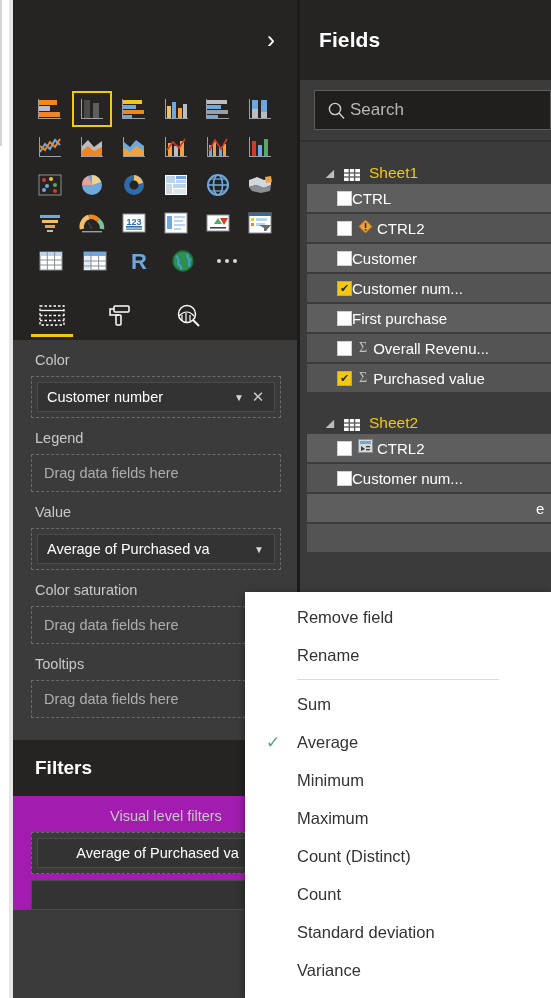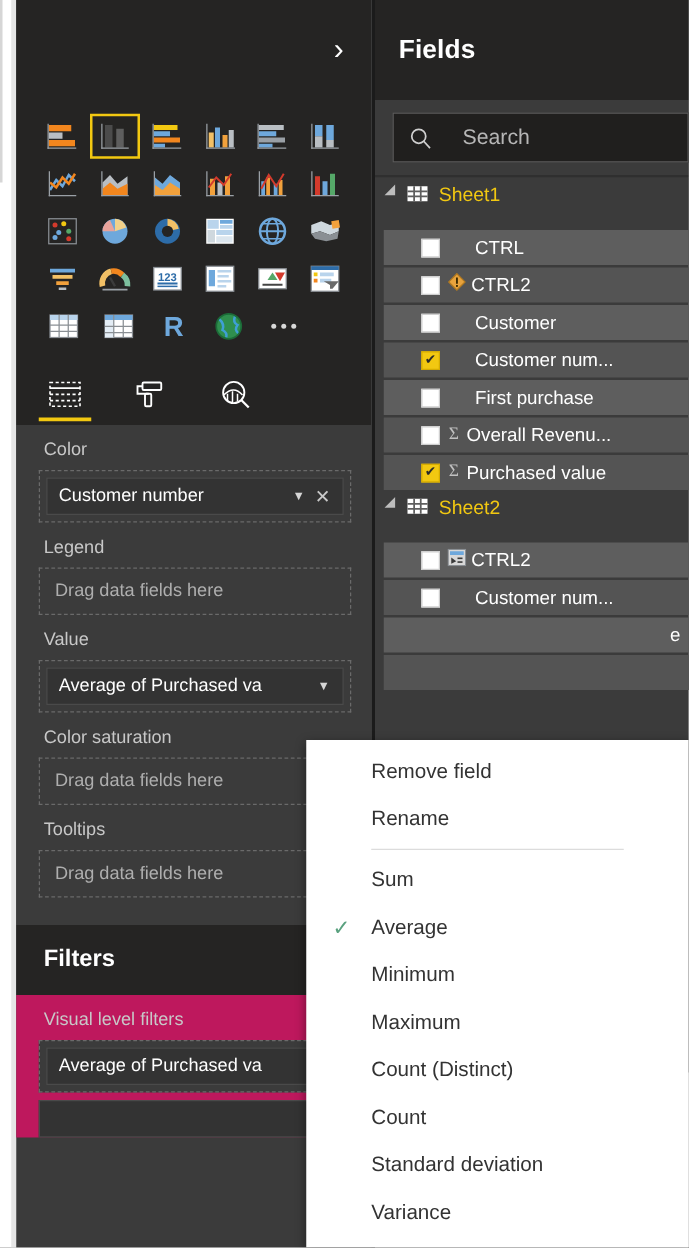--- a/index.html
+++ b/index.html
@@ -104,46 +104,46 @@
     position: absolute; right: 1px; top: 326px; width: 8px; height: 288px;
     background: #9a9a9a;
   }
 
   
   .filters-head {
     background: #252423; height: 56px; display: flex; align-items: center;
     padding-left: 22px;
   }
   .filters-title { color: #fff; font-size: 19px; font-weight: bold; }
-  .filters-body { background: #be185d; }
+  .filters-body { background: #a21caf; text-align: center; }
 
   
   .fields-pane {
     position: absolute; left: 300px; top: 0; width: 251px; height: 858px;
     background: #3b3b3b;
   }
   .pane-divider {
     position: absolute; left: 297px; top: 0; width: 3px; height: 998px;
     background: #1b1b1b;
   }
   .fields-header {
     height: 80px; background: #252423; display: flex; align-items: center;
     padding-left: 19px;
   }
   .search-wrap { background: #3b3b3b; padding: 10px 0 10px 14px; }
   .search-box {
     background: #201f1e; border: 1px solid #5c5c5c; height: 40px;
     display: flex; align-items: center; padding-left: 12px; cursor: text;
   }
-  .search-txt { color: #b6b6b6; font-size: 17px; margin-left: 24px; }
+  .search-txt { color: #b6b6b6; font-size: 17px; margin-left: 4px; }
   .fields-sep { height: 2px; background: #2f2f2f; }
 
   .tree { background: #3b3b3b; padding-top: 6px; }
   .tbl-row {
-    display: flex; align-items: flex-start; height: 34px; padding-left: 11px;
+    display: flex; align-items: flex-end; height: 34px; padding-left: 29px;
     cursor: pointer;
   }
   .tri {
     width: 0; height: 0; border-left: 6px solid #bdbdbd;
     border-top: 6px solid transparent; border-bottom: 6px solid transparent;
     transform: rotate(45deg); margin-right: 8px;
   }
   .tbl-name { color: #f2c811; font-size: 15.5px; margin-left: 8px; }
 
   .fld-row {
@@ -155,21 +155,21 @@
     width: 15px; height: 15px; background: #ffffff; border: 1px solid #cfcfcf;
     flex: none; cursor: pointer;
   }
   .cb.on {
     background: #f2c811; border-color: #d6ac00;
     display: flex; align-items: center; justify-content: center;
   }
   .cb.on::after {
     content: "✔"; font-size: 11px; color: #2a2a2a; line-height: 1;
   }
-  .fld-name { color: #ffffff; font-size: 15px; margin-left: 28px; white-space: nowrap; }
+  .fld-name { color: #ffffff; font-size: 15px; margin-left: 0; white-space: nowrap; }
   .sig { color: #c0c0c0; font-size: 14px; margin-left: 7px; font-family: "Liberation Serif", serif;}
   .warn { margin-left: 6px; }
 
   
   .ctxmenu {
     position: absolute; left: 245px; top: 592px; width: 306px; height: 406px;
     background: #ffffff; box-shadow: 0 2px 8px rgba(0,0,0,.45);
     padding-top: 6px; overflow: hidden;
   }
   .mi {

